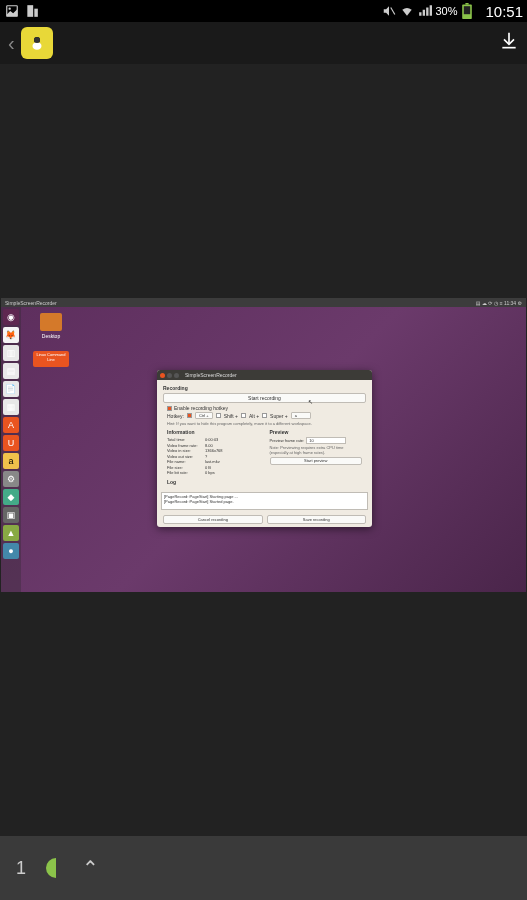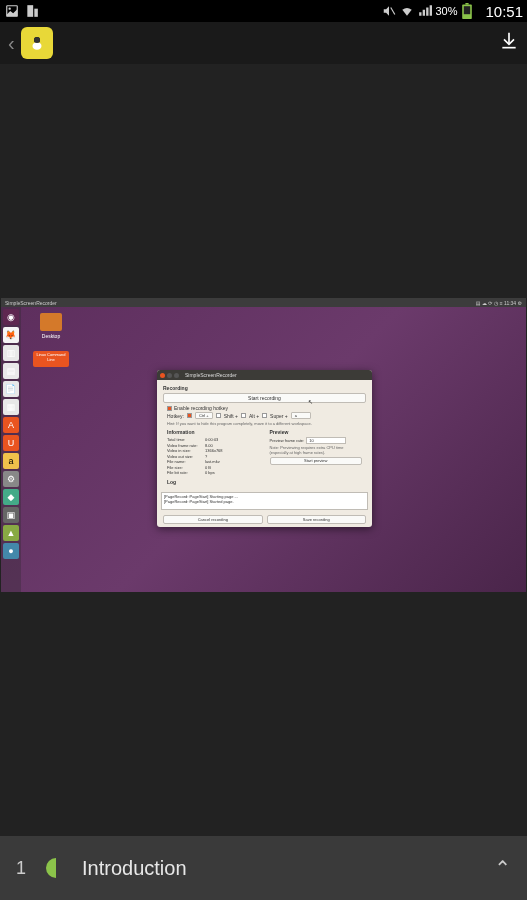--- a/index.html
+++ b/index.html
@@ -464,15 +464,14 @@
         <div class="footer-btn">Cancel recording</div>
         <div class="footer-btn">Save recording</div>
       </div>
     </div>
   </div>
 </div>
 
 <div class="bottom-nav">
   <span class="nav-number">1</span>
   <div class="nav-circle"></div>
-  <span class="nav-title">Introduction</span>
   <span class="nav-chevron">⌃</span>
 </div>
 
 </body></html>

